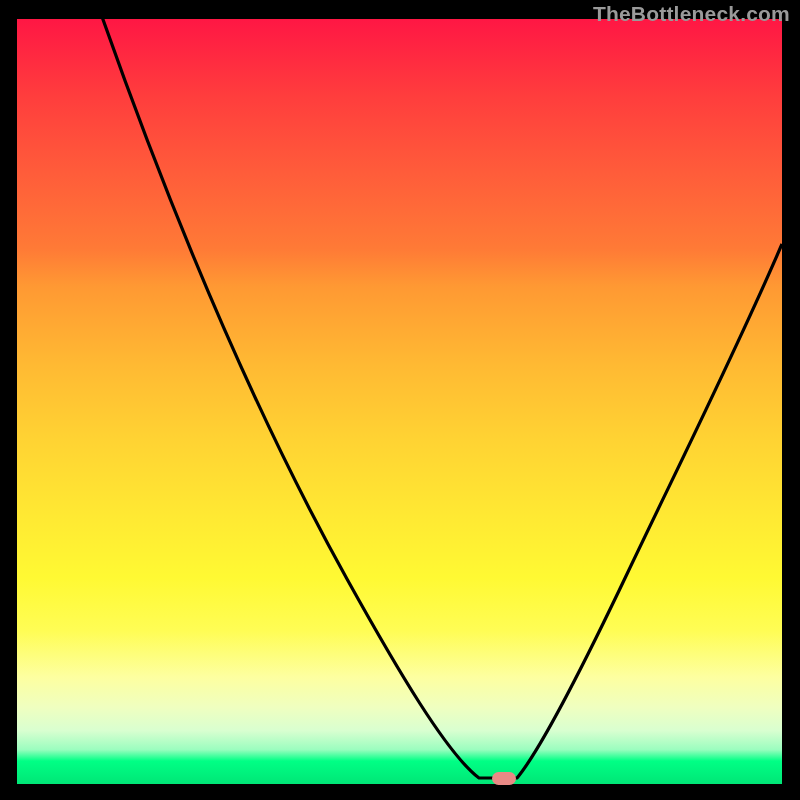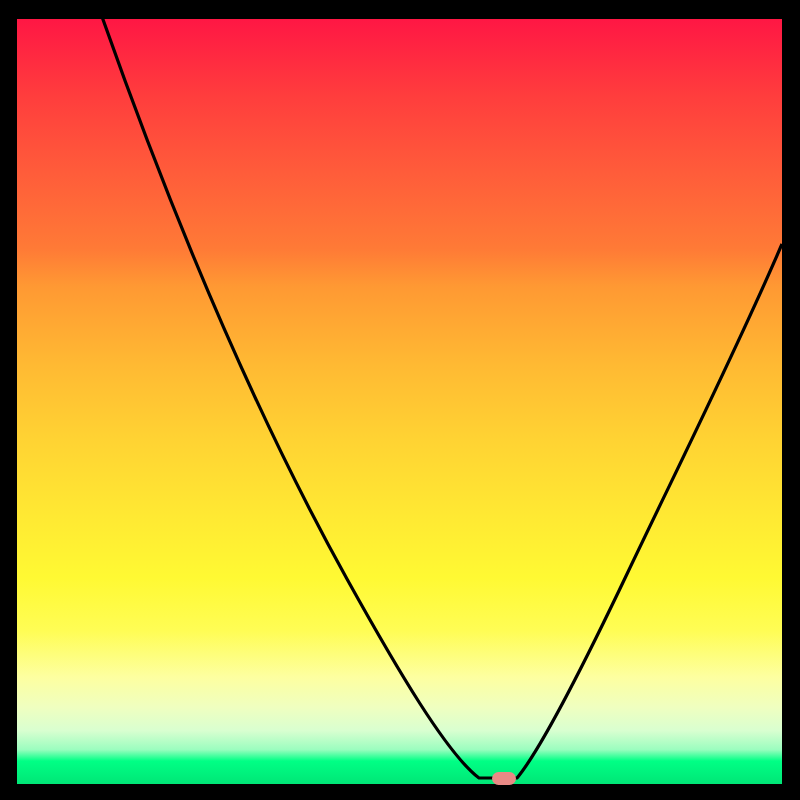--- a/index.html
+++ b/index.html
@@ -79,13 +79,14 @@
     <path fill="none" stroke="#000000" stroke-width="3.2" d="M 65 -60
              C 140 160, 230 380, 330 560
              C 380 650, 430 735, 462 759
              L 500 759
              C 520 735, 560 660, 610 555
              C 660 450, 720 330, 765 225"></path>
   </svg>
 
   <div class="marker" style="left:492px;top:772px;background:#e98985;"></div>
 
+  <div class="watermark">TheBottleneck.com</div>
 </div>
 
 </body></html>

